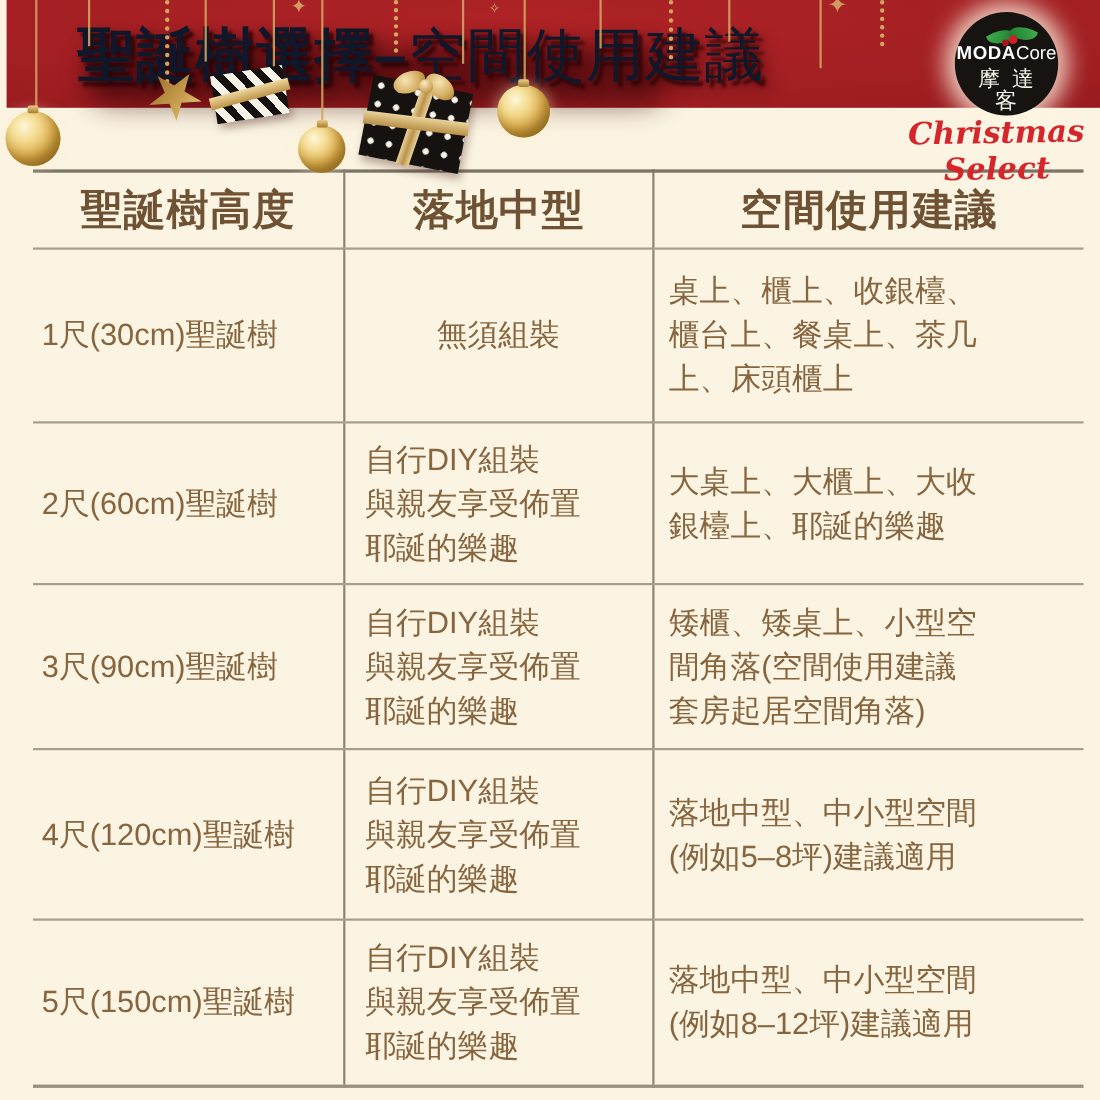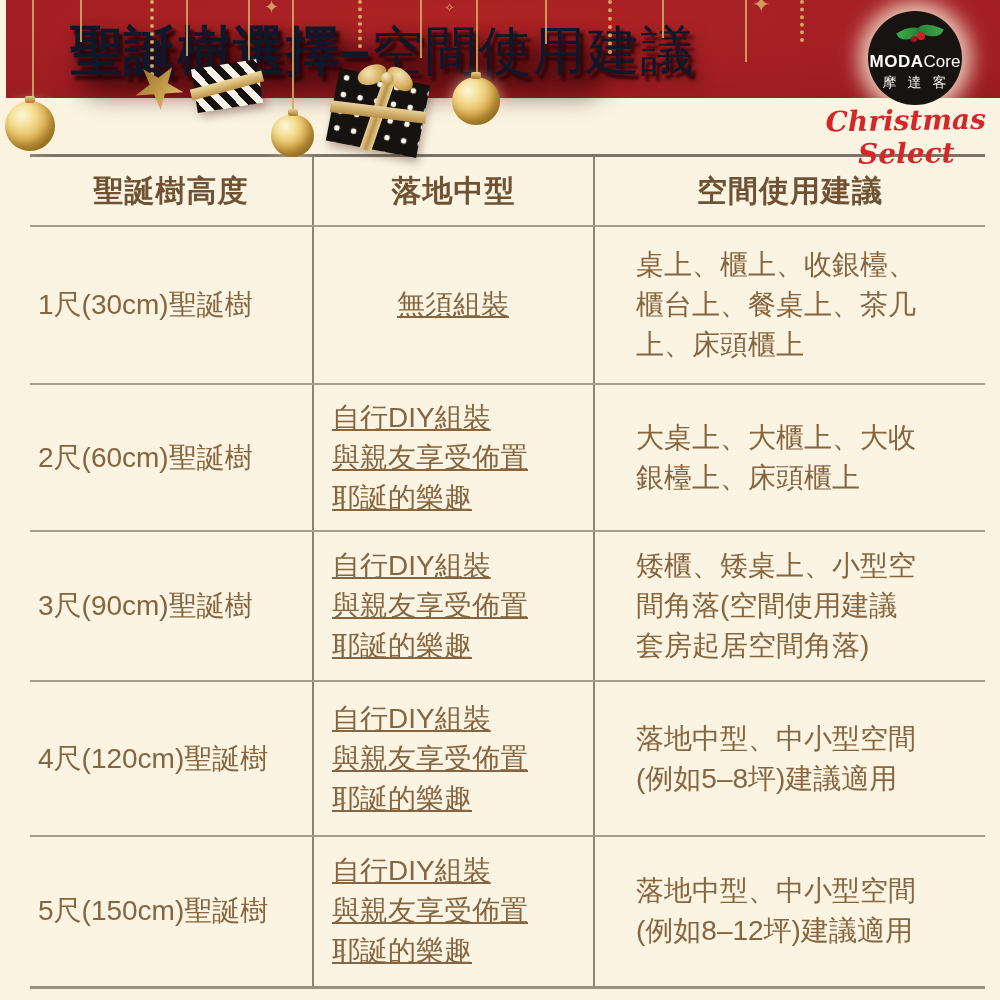--- a/index.html
+++ b/index.html
@@ -39,21 +39,21 @@
     position:absolute;width:24px;height:13px;border-radius:0 80% 0 80%;
     background:linear-gradient(135deg,#3fae4c,#1f7a2f);
   }
   .holly .leaf.l1{left:0;top:8px;transform:rotate(-28deg);}
   .holly .leaf.l2{left:20px;top:5px;transform:rotate(24deg) scaleX(-1);}
   .holly .berry{position:absolute;left:19px;top:13px;width:8px;height:8px;border-radius:50%;background:#cf2027;}
   .holly .berry.b2{left:13px;top:17px;width:6px;height:6px;background:#a5161c;}
   .logo-brand{margin-top:26px;font-size:17px;color:#ffffff;line-height:1;white-space:nowrap;}
   .logo-brand .bold{font-weight:900;letter-spacing:0.5px;}
   .logo-brand .thin{font-weight:300;margin-top:37px;}
-  .logo-zh{font-size:14px;color:#f5f2ea;letter-spacing:11px;margin:5px 0 0 10px;line-height:1;}
+  .logo-zh{font-size:20px;color:#f5f2ea;letter-spacing:11px;margin:5px 0 0 10px;line-height:1;}
   .tagline{
     position:absolute;left:812px;top:104px;width:188px;text-align:center;z-index:6;
     font-family:"DejaVu Serif","Liberation Serif",serif;
     font-style:italic;font-weight:bold;font-size:28px;color:#d5262b;
     transform:rotate(-1deg);
   }
   
   .string{position:absolute;top:0;width:2px;background:rgba(205,165,95,.9);z-index:4;}
   .beads{position:absolute;top:0;width:0;border-left:4px dotted rgba(214,175,100,.95);z-index:4;}
   .sparkle{position:absolute;z-index:4;color:#d9b06a;opacity:.85;}
@@ -115,28 +115,28 @@
   .info-table col.c1{width:283px;}
   .info-table col.c2{width:281px;}
   .info-table col.c3{width:391px;}
   .info-table th,.info-table td{
     border-bottom:2px solid #a79d8b;vertical-align:middle;
     font-weight:normal;
   }
   .info-table tr:last-child td{border-bottom:none;}
   .info-table .v{border-right:2px solid #8d8474;}
   .info-table th{
-    height:66px;font-size:30px;font-weight:bold;color:#6f5233;text-align:center;
+    height:66px;font-size:38px;font-weight:bold;color:#6f5233;text-align:center;
     letter-spacing:1px;
   }
   .info-table td{font-size:28px;color:#86653f;}
   td.cell-height{padding-left:8px;text-align:left;}
-  td.cell-assembly{padding-left:18px;white-space:pre-line;line-height:40px;text-decoration:underline;}
+  td.cell-assembly{padding-left:18px;white-space:pre-line;line-height:40px;}
   td.cell-assembly.center{padding-left:0;text-align:center;}
-  td.cell-space{padding-left:41px;padding-right:12px;white-space:pre-line;line-height:40px;}
+  td.cell-space{padding-left:13px;padding-right:12px;white-space:pre-line;line-height:40px;}
   tr.r1{height:158px;} tr.r2{height:147px;} tr.r3{height:150px;}
   tr.r4{height:155px;} tr.r5{height:151px;}
 </style>
 </head>
 <body>
 
 <div class="banner"></div>
 <div class="title-shadow"></div>
 <div class="banner-title"><span class="heavy">聖誕樹選擇–</span><span class="light">空間使用建議</span></div>
 
@@ -211,21 +211,21 @@
     <td class="cell-space">桌上、櫃上、收銀檯、
 櫃台上、餐桌上、茶几
 上、床頭櫃上</td>
   </tr>
   <tr class="r2">
     <td class="v cell-height">2尺(60cm)聖誕樹</td>
     <td class="v cell-assembly">自行DIY組裝
 與親友享受佈置
 耶誕的樂趣</td>
     <td class="cell-space">大桌上、大櫃上、大收
-銀檯上、床頭櫃上</td>
+銀檯上、耶誕的樂趣</td>
   </tr>
   <tr class="r3">
     <td class="v cell-height">3尺(90cm)聖誕樹</td>
     <td class="v cell-assembly">自行DIY組裝
 與親友享受佈置
 耶誕的樂趣</td>
     <td class="cell-space">矮櫃、矮桌上、小型空
 間角落(空間使用建議
 套房起居空間角落)</td>
   </tr>

